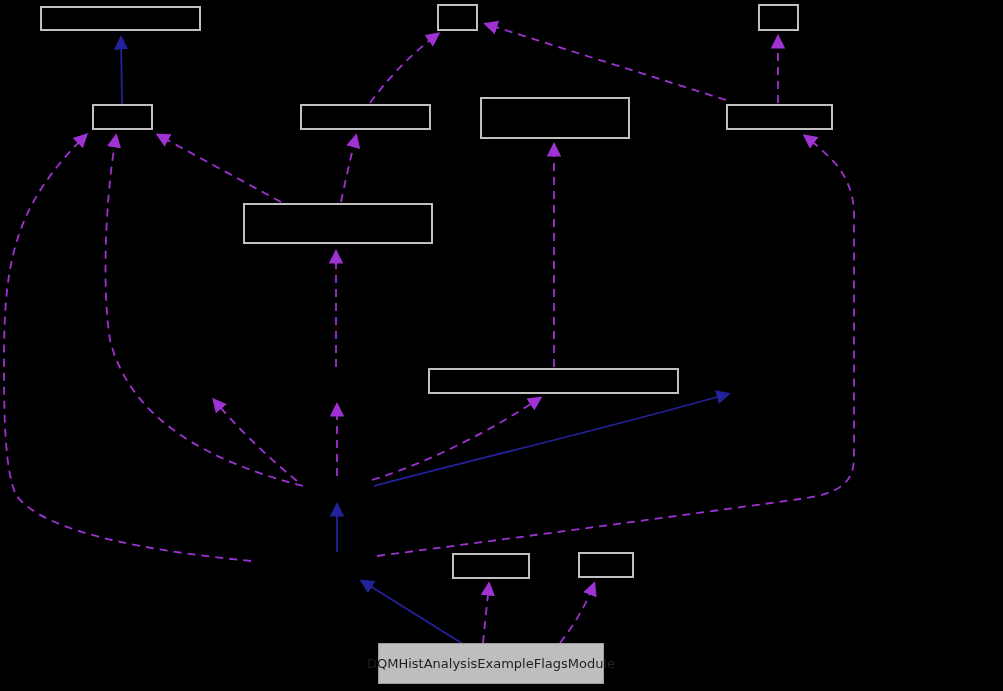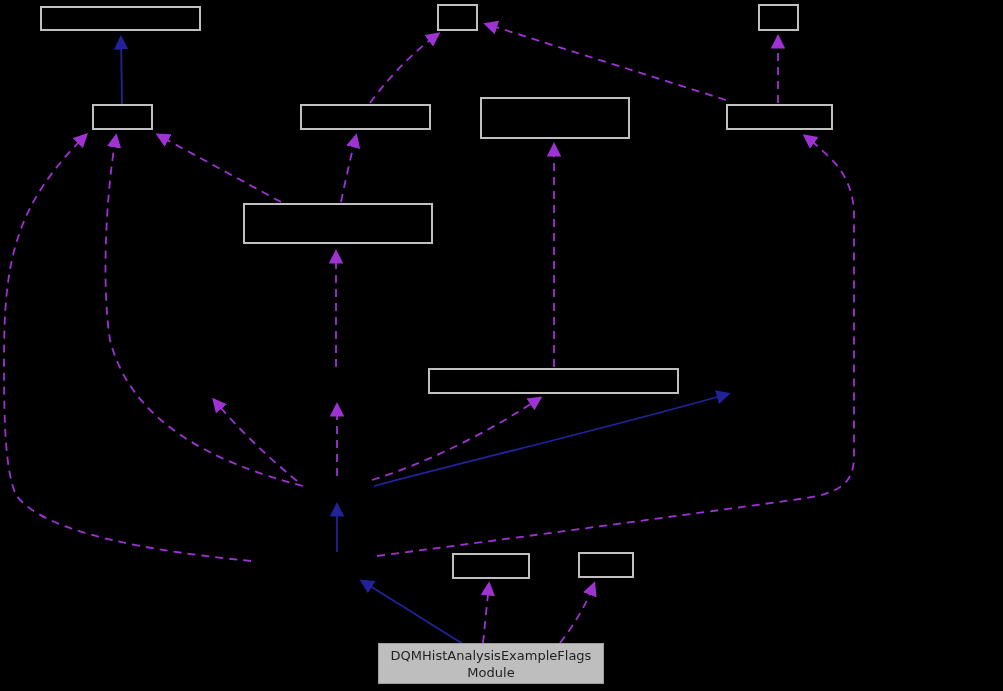--- a/index.html
+++ b/index.html
@@ -28,21 +28,21 @@
   .node-main{
     position:absolute;
     box-sizing:border-box;
     background:#BEBEBE;
     border:1px solid #9e9e9e;
     color:#1f1f1f;
     font-size:13px;
     line-height:17px;
     text-align:center;
     display:flex;
-    flex-direction:column;
+    flex-direction:row;
     justify-content:center;
     align-items:center;
   }
 </style>
 </head>
 <body>
 
 <div id="stage">
 
   <svg id="edges" viewBox="0 0 1003 691" xmlns="http://www.w3.org/2000/svg">

